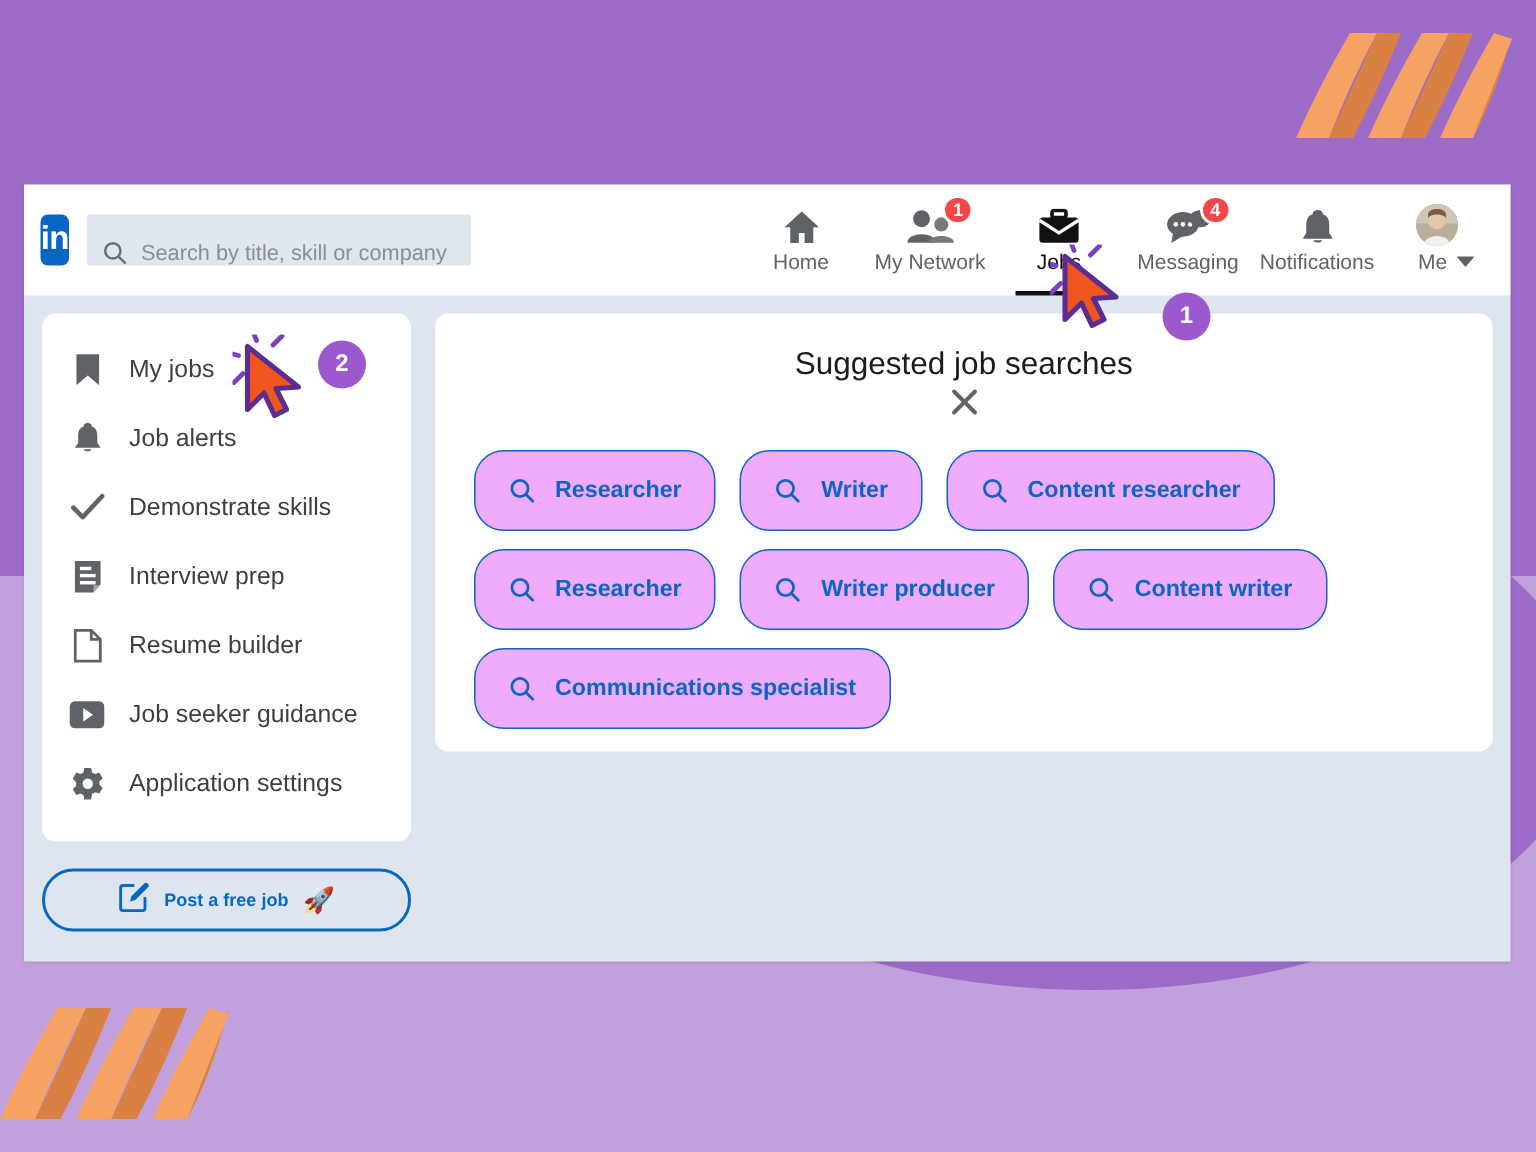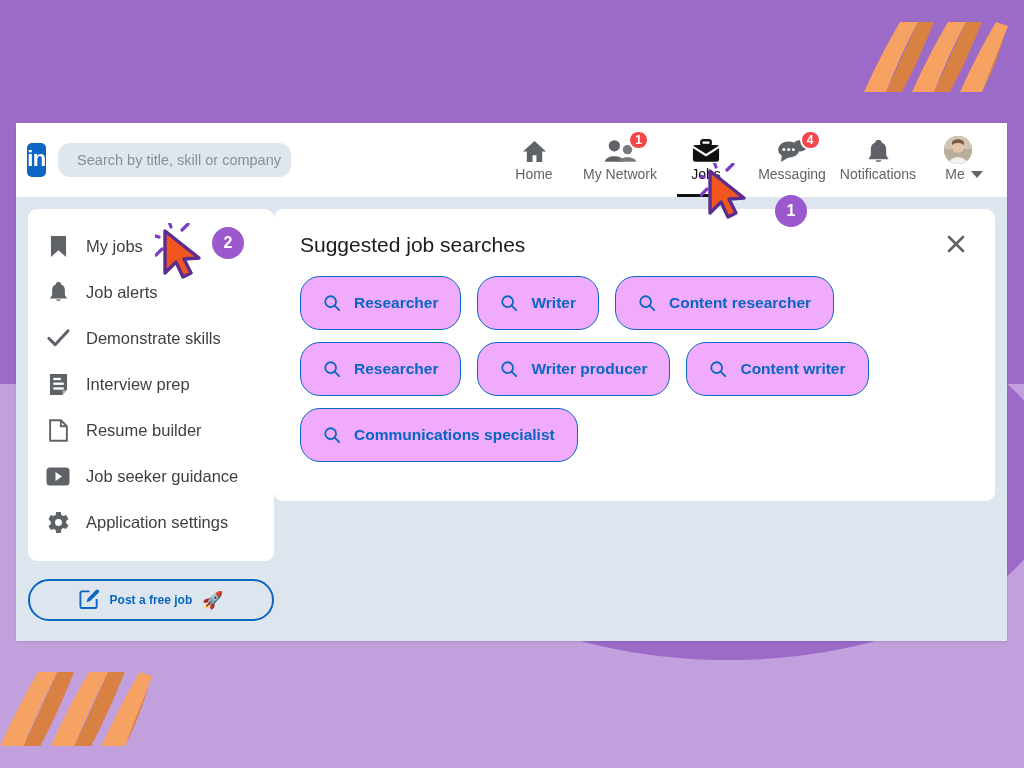--- a/index.html
+++ b/index.html
@@ -54,24 +54,24 @@
     color: #fff;
     font-weight: bold;
     font-size: 22px;
     line-height: 32px;
     text-align: center;
     letter-spacing: -0.5px;
     flex: none;
   }
   .search-box {
     margin-left: 12px;
-    width: 233px; height: 34px;
+    width: 256px; height: 34px;
     background: #dfe6ec;
-    border-radius: 12px;
-    display: flex; align-items: center;
+    border-radius: 1px;
+    display: flex; align-items: flex-end;
     padding: 0 10px;
     gap: 9px;
     flex: none;
   }
   .search-box .ph {
     color: #8a8f94;
     font-size: 14.5px;
     white-space: nowrap;
   }
   .navspace { flex: 1 1 auto; }
@@ -131,20 +131,21 @@
     border-right: 6px solid transparent;
     border-top: 7px solid #5f6368;
   }
 
   
   .body-area {
     position: relative;
     height: 444px;
     padding: 12px 12px 0 12px;
     display: flex;
+    gap: 16px;
   }
   .sidebar { width: 246px; flex: none; }
   .side-card {
     background: #fff;
     border-radius: 9px;
     padding: 14px 0 16px 0;
   }
   .side-item {
     display: flex;
     align-items: center;
@@ -181,22 +182,23 @@
   .main-card {
     flex: 1 1 auto;
     background: #fff;
     border-radius: 9px;
     height: 292px;
     padding: 22px 26px;
     position: relative;
   }
   .card-head {
     display: flex;
-    align-items: flex-end;
+    align-items: center;
     justify-content: space-between;
+    flex-direction: column;
   }
   .card-title { font-size: 21px; color: #1b1b1b; }
   .close-x {
     width: 26px; height: 26px;
     display: flex; align-items: center; justify-content: center;
     cursor: pointer;
   }
   .chip-rows { margin-top: 19px; display: flex; flex-direction: column; gap: 12px; }
   .chip-row { display: flex; gap: 16px; }
   .chip {

